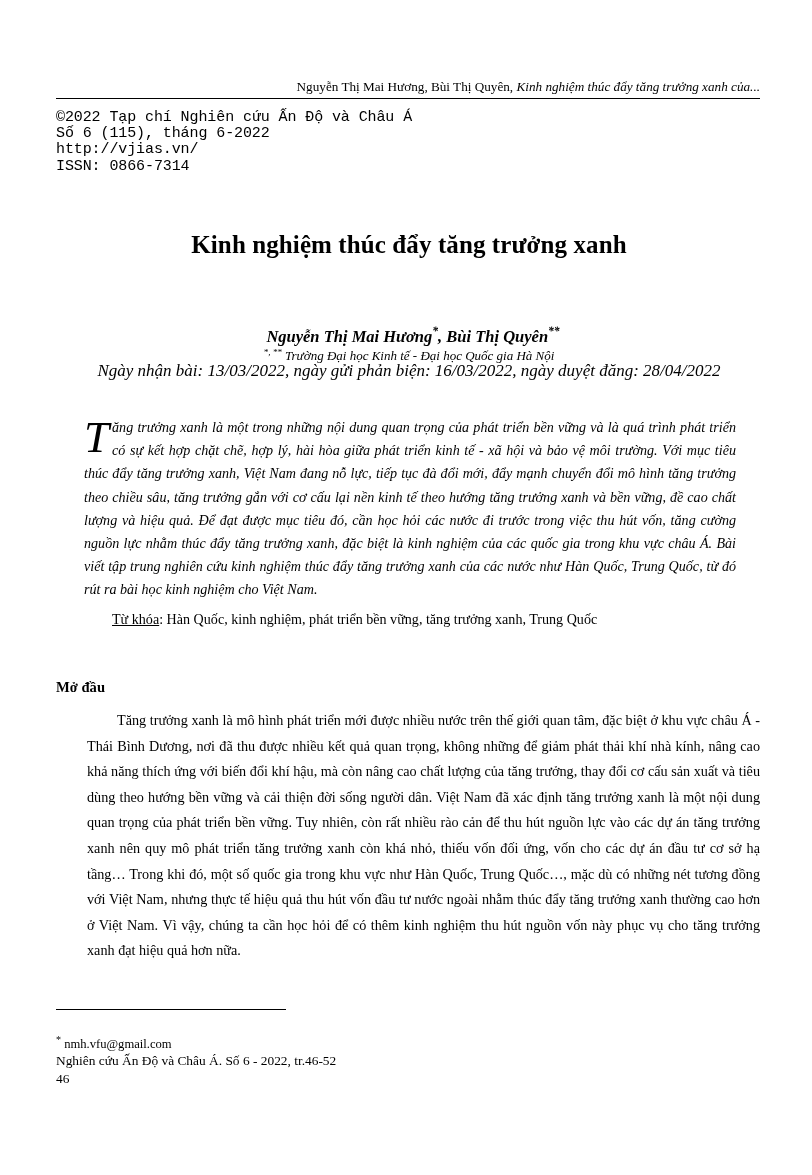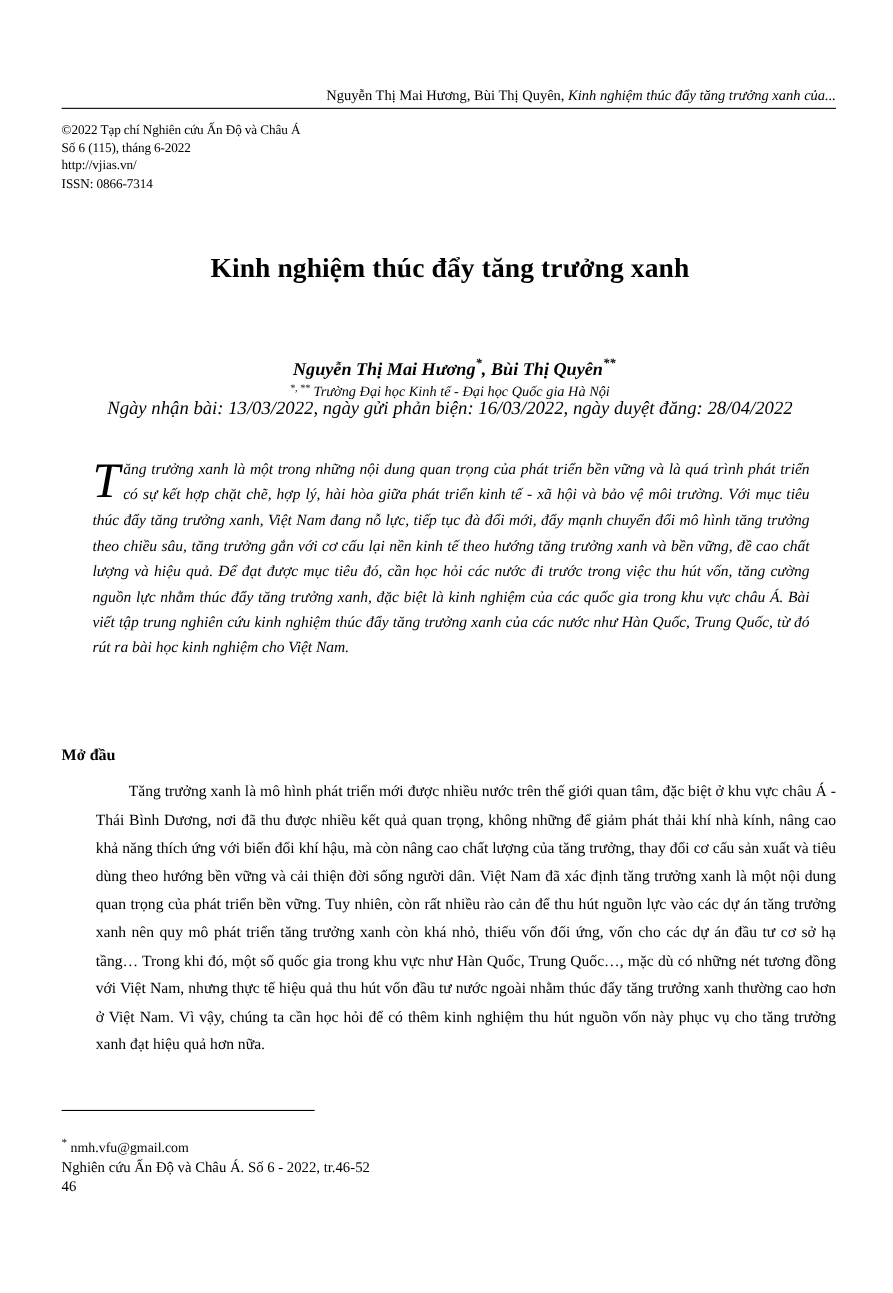--- a/index.html
+++ b/index.html
@@ -42,22 +42,22 @@
     left: 56px;
     right: 52px;
     border-bottom: 1.1px solid #000;
   }
 
   
   .journal-info {
     position: absolute;
     top: 110px;
     left: 56px;
-    font-family: Liberation Serif, serif;
-    font-size: 12px;
+    font-family: Liberation Mono, monospace;
+    font-size: 15px;
     line-height: 16.2px;
     letter-spacing: -0.1px;
   }
   .journal-info div { white-space: nowrap; }
 
   
   .doc-title {
     position: absolute;
     top: 226px;
     left: 90px;
@@ -223,20 +223,23 @@
   <div class="affil">
     <sup>*, **</sup><span> Trường Đại học Kinh tế - Đại học Quốc gia Hà Nội</span>
   </div>
 
   <div class="received">Ngày nhận bài: 13/03/2022, ngày gửi phản biện: 16/03/2022, ngày duyệt đăng: 28/04/2022</div>
 
   <div class="abstract">
     <span class="dropcap">T</span><span>ăng trưởng xanh là một trong những nội dung quan trọng của phát triển bền vững và là quá trình phát triển có sự kết hợp chặt chẽ, hợp lý, hài hòa giữa phát triển kinh tế - xã hội và bảo vệ môi trường. Với mục tiêu thúc đẩy tăng trưởng xanh, Việt Nam đang nỗ lực, tiếp tục đà đổi mới, đẩy mạnh chuyển đổi mô hình tăng trưởng theo chiều sâu, tăng trưởng gắn với cơ cấu lại nền kinh tế theo hướng tăng trưởng xanh và bền vững, đề cao chất lượng và hiệu quả. Để đạt được mục tiêu đó, cần học hỏi các nước đi trước trong việc thu hút vốn, tăng cường nguồn lực nhằm thúc đẩy tăng trưởng xanh, đặc biệt là kinh nghiệm của các quốc gia trong khu vực châu Á. Bài viết tập trung nghiên cứu kinh nghiệm thúc đẩy tăng trưởng xanh của các nước như Hàn Quốc, Trung Quốc, từ đó rút ra bài học kinh nghiệm cho Việt Nam.</span>
   </div>
 
+  <div class="keywords">
+    <span class="kw-label">Từ khóa</span><span>: Hàn Quốc, kinh nghiệm, phát triển bền vững, tăng trưởng xanh, Trung Quốc</span>
+  </div>
 
   <div class="section-heading">Mở đầu</div>
   <div class="body-text">Tăng trưởng xanh là mô hình phát triển mới được nhiều nước trên thế giới quan tâm, đặc biệt ở khu vực châu Á - Thái Bình Dương, nơi đã thu được nhiều kết quả quan trọng, không những để giảm phát thải khí nhà kính, nâng cao khả năng thích ứng với biến đổi khí hậu, mà còn nâng cao chất lượng của tăng trưởng, thay đổi cơ cấu sản xuất và tiêu dùng theo hướng bền vững và cải thiện đời sống người dân. Việt Nam đã xác định tăng trưởng xanh là một nội dung quan trọng của phát triển bền vững. Tuy nhiên, còn rất nhiều rào cản để thu hút nguồn lực vào các dự án tăng trưởng xanh nên quy mô phát triển tăng trưởng xanh còn khá nhỏ, thiếu vốn đối ứng, vốn cho các dự án đầu tư cơ sở hạ tầng… Trong khi đó, một số quốc gia trong khu vực như Hàn Quốc, Trung Quốc…, mặc dù có những nét tương đồng với Việt Nam, nhưng thực tế hiệu quả thu hút vốn đầu tư nước ngoài nhằm thúc đẩy tăng trưởng xanh thường cao hơn ở Việt Nam. Vì vậy, chúng ta cần học hỏi để có thêm kinh nghiệm thu hút nguồn vốn này phục vụ cho tăng trưởng xanh đạt hiệu quả hơn nữa.</div>
 
   <div class="footnote-rule"></div>
   <div class="footnote">
     <sup>*</sup><span> nmh.vfu@gmail.com</span>
   </div>
 
   <div class="page-footer">

